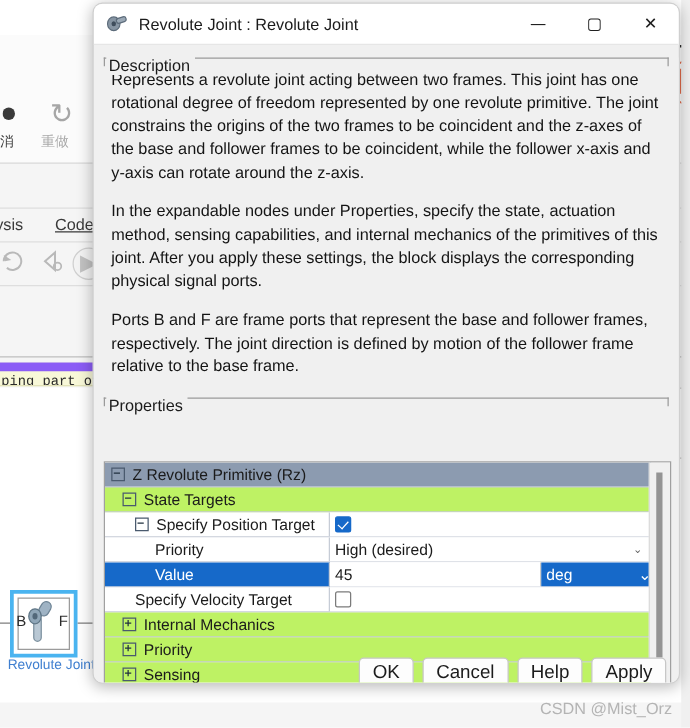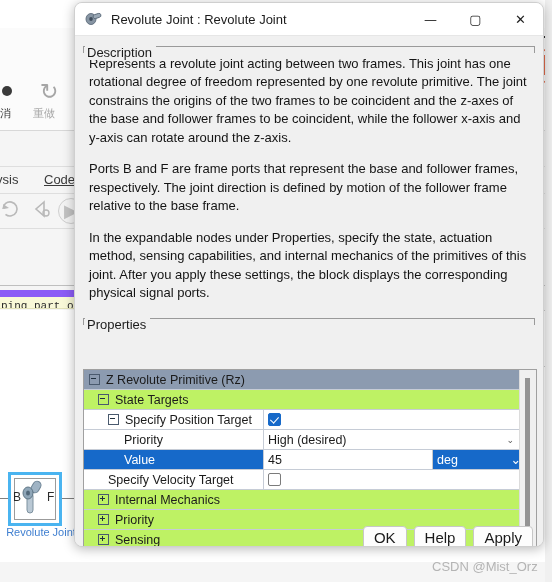--- a/index.html
+++ b/index.html
@@ -640,22 +640,22 @@
       <div class="group">
         <div class="group-line">
           <div class="group-tick-l"></div>
           <div class="group-tick-r"></div>
           <div class="group-title">Description</div>
         </div>
       </div>
 
       <div class="desc-text">
         <p>Represents a revolute joint acting between two frames. This joint has one rotational degree of freedom represented by one revolute primitive. The joint constrains the origins of the two frames to be coincident and the z-axes of the base and follower frames to be coincident, while the follower x-axis and y-axis can rotate around the z-axis.</p>
+        <p>In the expandable nodes under Properties, specify the state, actuation method, sensing capabilities, and internal mechanics of the primitives of this joint. After you apply these settings, the block displays the corresponding physical signal ports.</p>
         <p>Ports B and F are frame ports that represent the base and follower frames, respectively. The joint direction is defined by motion of the follower frame relative to the base frame.</p>
-        <p>In the expandable nodes under Properties, specify the state, actuation method, sensing capabilities, and internal mechanics of the primitives of this joint. After you apply these settings, the block displays the corresponding physical signal ports.</p>
       </div>
 
       <div class="group" style="margin-top:16px;">
         <div class="group-line">
           <div class="group-tick-l"></div>
           <div class="group-tick-r"></div>
           <div class="group-title">Properties</div>
         </div>
       </div>
 
@@ -732,20 +732,21 @@
               </div>
             </div>
           </div>
         <div class="props-scrollbar">
           <div class="props-thumb"></div>
         </div>
       </div>
 
       <div class="footer">
         <button class="btn">OK</button>
+        <button class="btn">Cancel</button>
         <button class="btn">Help</button>
         <button class="btn">Apply</button>
       </div>
 
     </div>
   </div>
 
   <div class="watermark">CSDN @Mist_Orz</div>
 </div>
 

